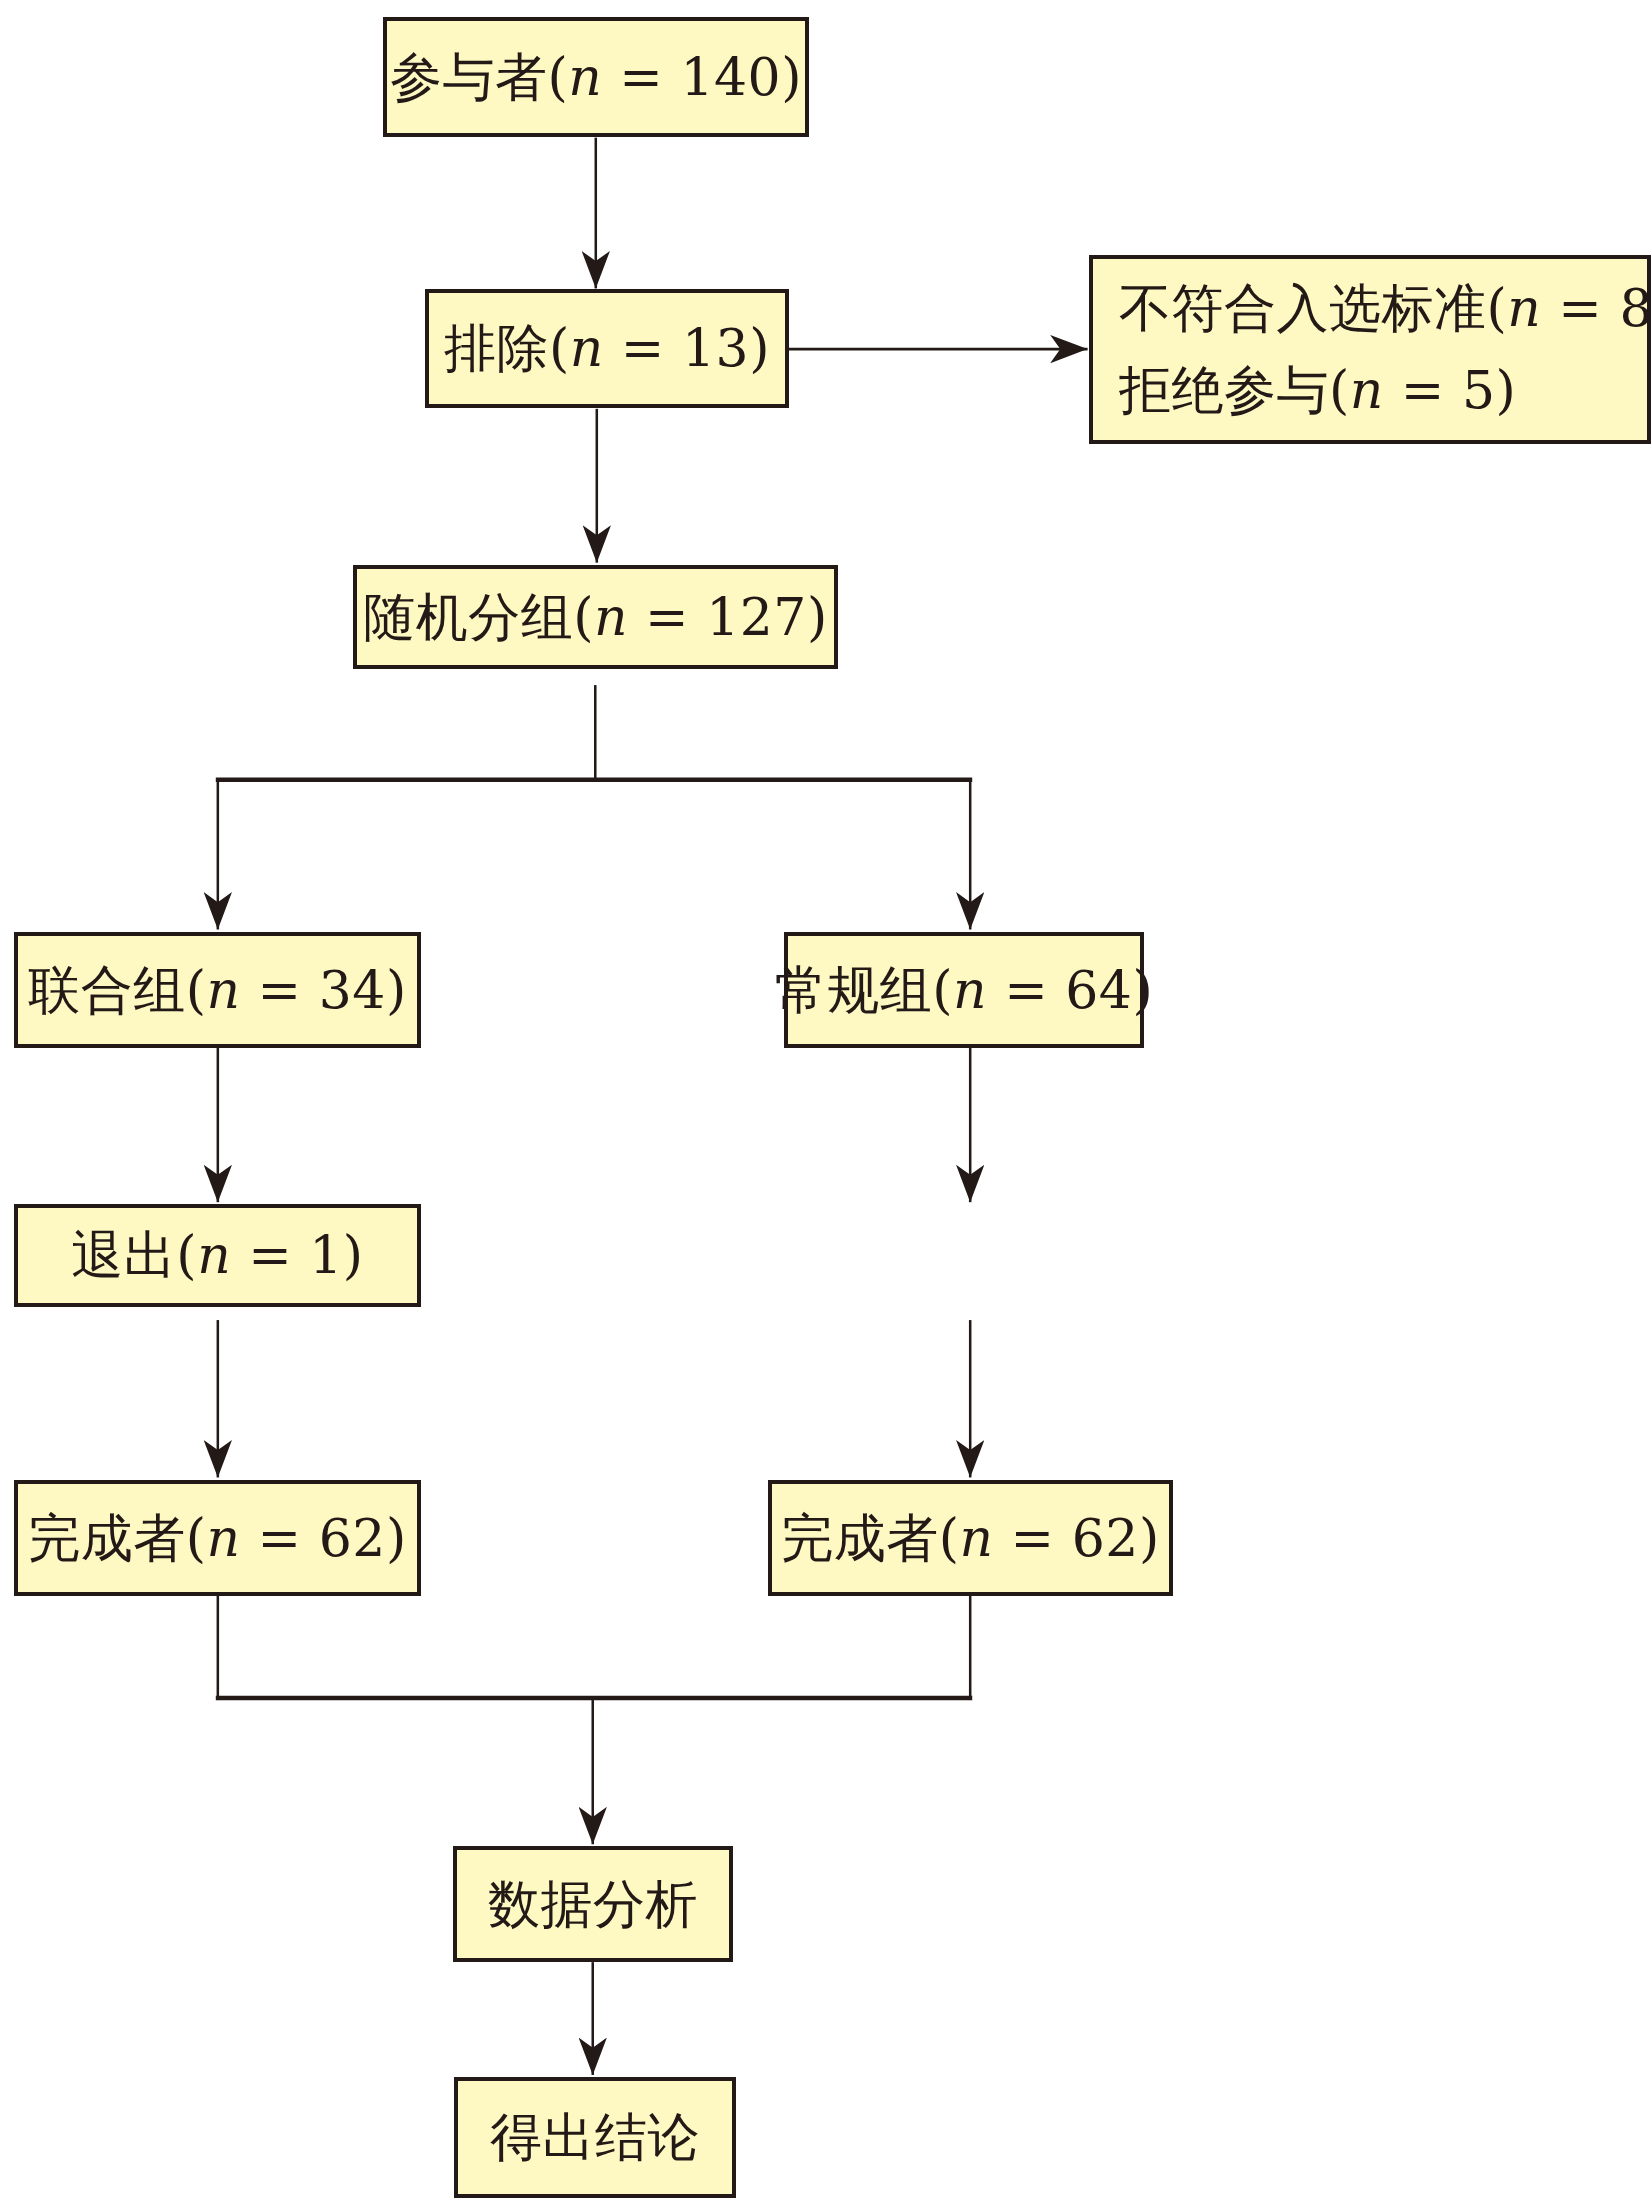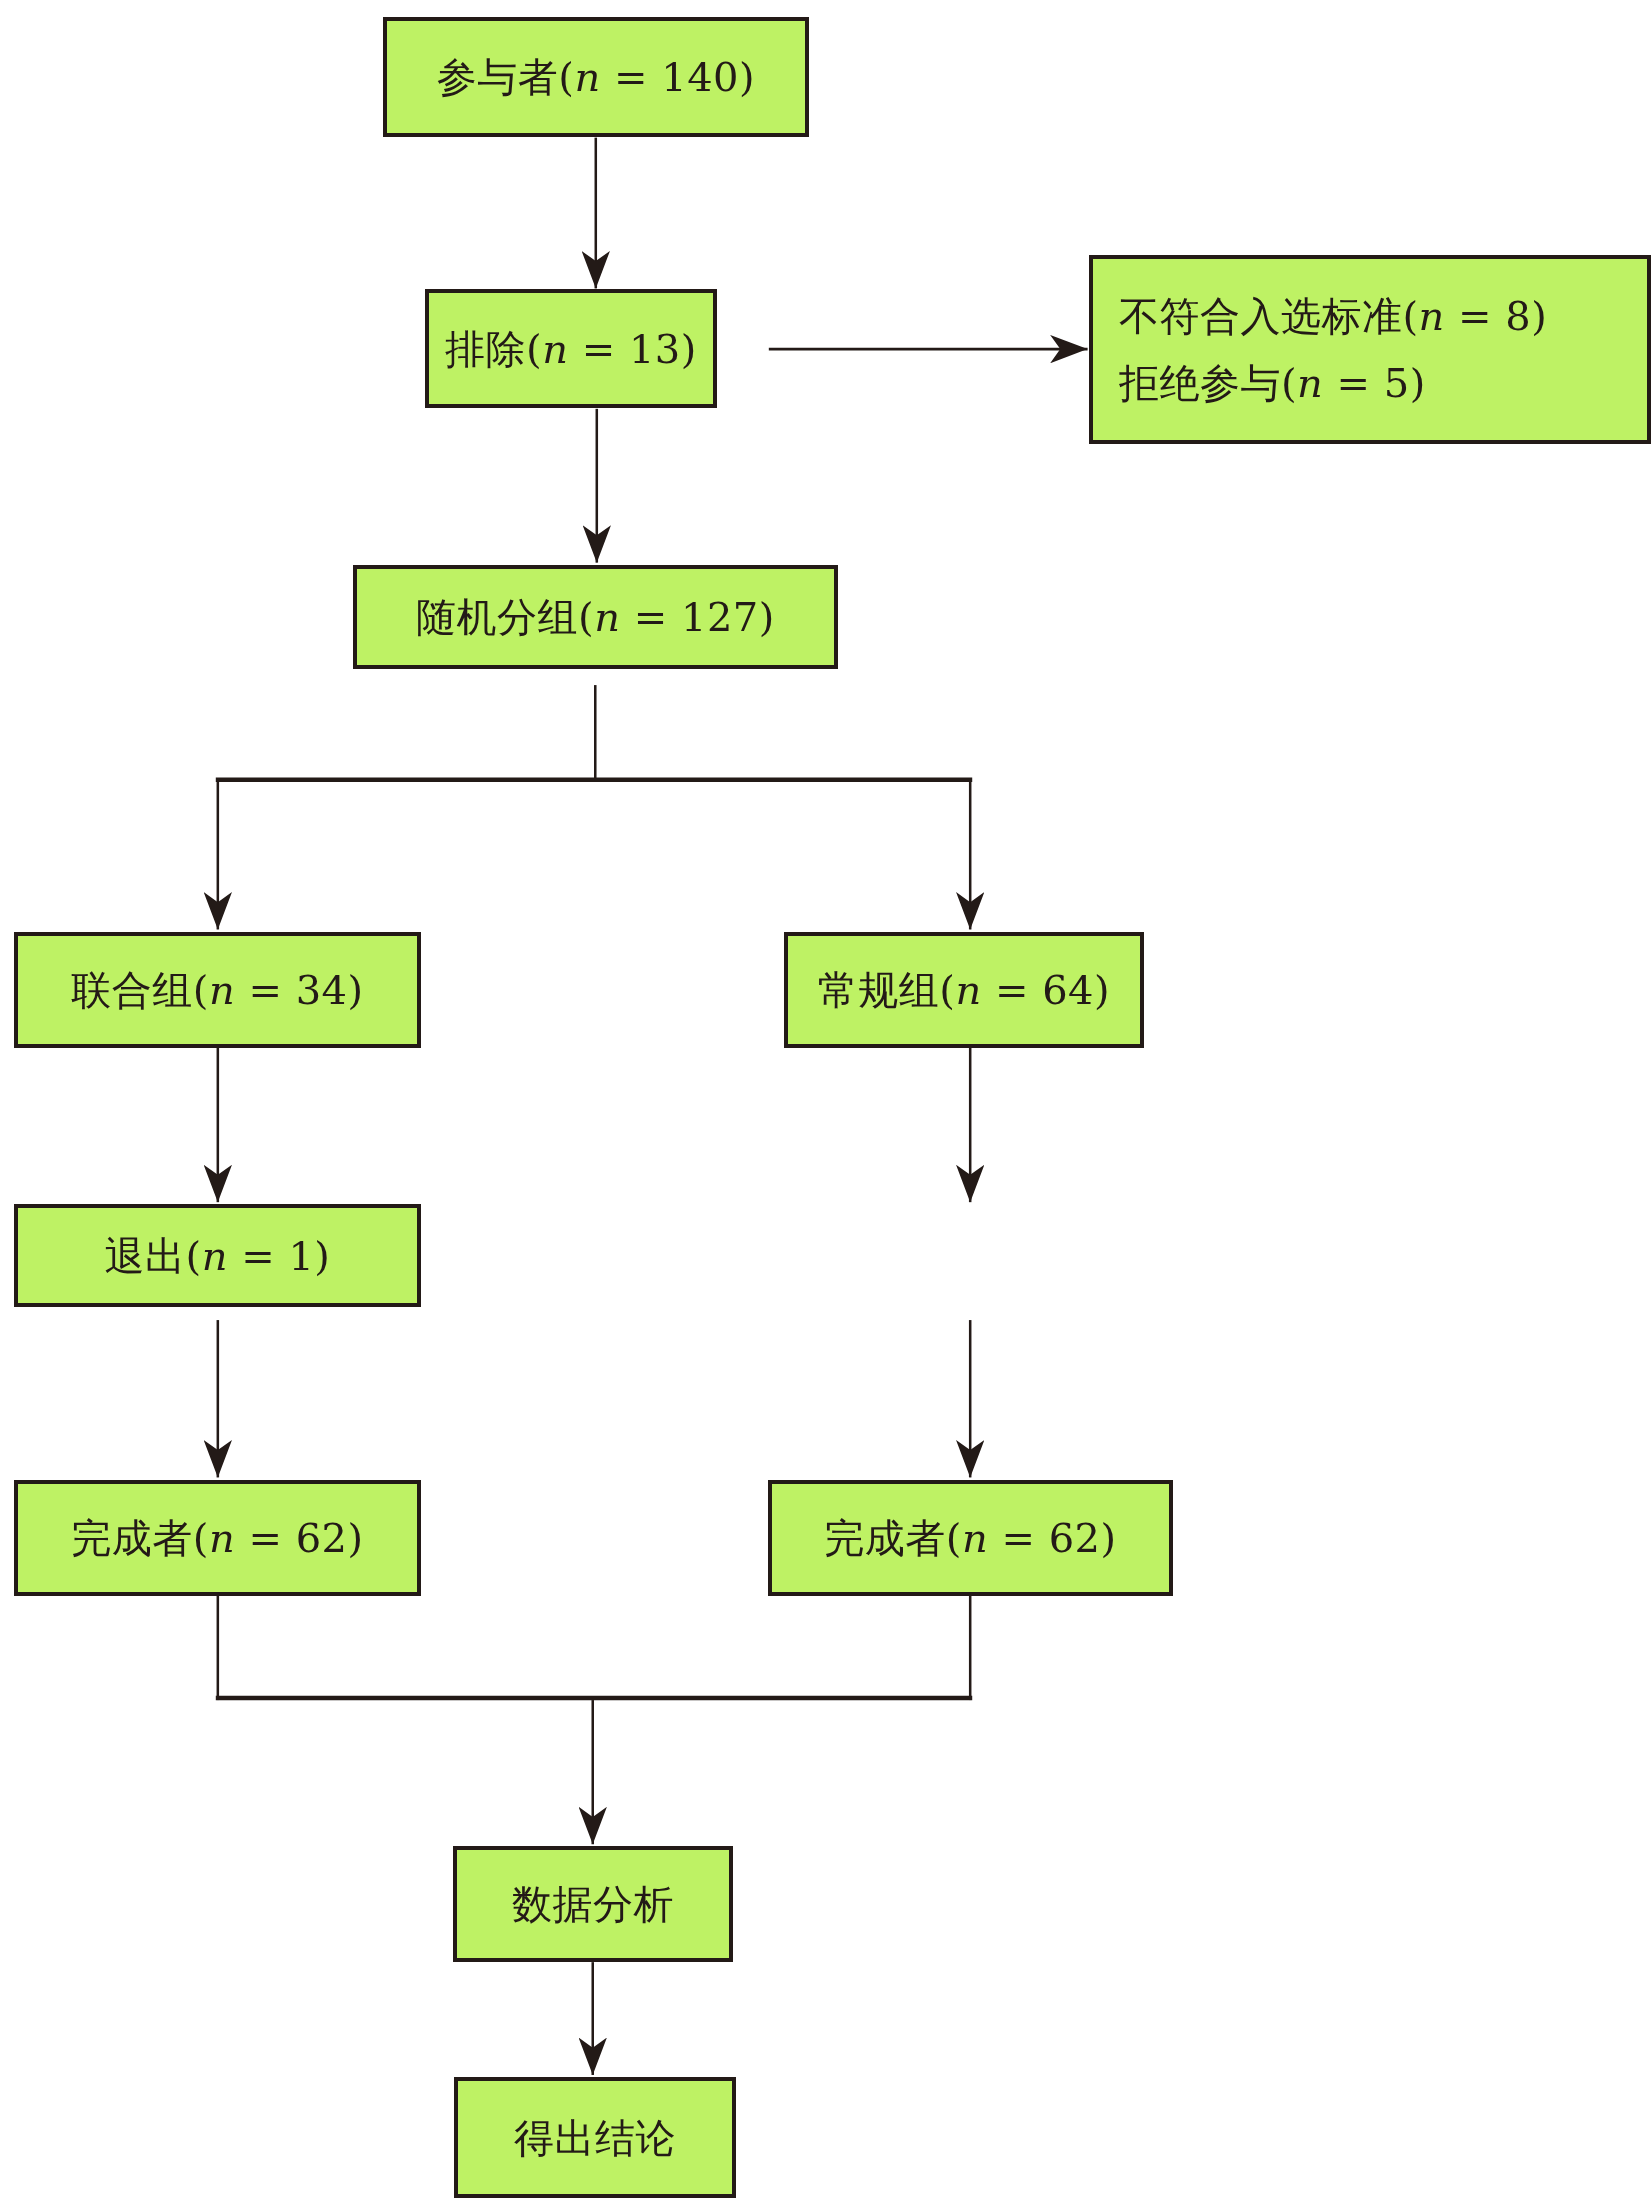--- a/index.html
+++ b/index.html
@@ -18,25 +18,25 @@
   svg.connectors {
     position: absolute;
     left: 0; top: 0;
     width: 1653px; height: 2205px;
     display: block;
   }
 
   .box {
     position: absolute;
     border: 4.6px solid #231a17;
-    background: #bef264;
+    background: #fef9c3;
     display: flex;
     align-items: center;
     justify-content: center;
-    font-size: 40px;
+    font-size: 52px;
     letter-spacing: 0.5px;
     line-height: 1.25;
   }
   .box.left-align {
     justify-content: flex-start;
     padding-left: 26px;
     padding-right: 10px;
   }
   .multiline {
     display: flex;
@@ -83,21 +83,21 @@
       <line x1="1171" y1="3360" x2="1171" y2="3645" marker-end="url(#arrow)"></line>
 
       <line x1="1171" y1="3878" x2="1171" y2="4101" marker-end="url(#arrow)"></line>
     </g>
   </svg>
 
   <div class="box" style="left:383px;top:17px;width:426px;height:120px">
     <span class="t-line"><span class="p">参与者(</span><span class="p i">n</span><span class="p"> = 140)</span></span>
   </div>
 
-  <div class="box" style="left:425px;top:289px;width:292px;height:119px">
+  <div class="box" style="left:425px;top:289px;width:364px;height:119px">
     <span class="t-line"><span class="p">排除(</span><span class="p i">n</span><span class="p"> = 13)</span></span>
   </div>
 
   <div class="box left-align" style="left:1089px;top:255px;width:562px;height:189px">
     <div class="multiline">
       <span class="t-line"><span class="p">不符合入选标准(</span><span class="p i">n</span><span class="p"> = 8)</span></span>
       <span class="t-line"><span class="p">拒绝参与(</span><span class="p i">n</span><span class="p"> = 5)</span></span>
     </div>
   </div>
 

